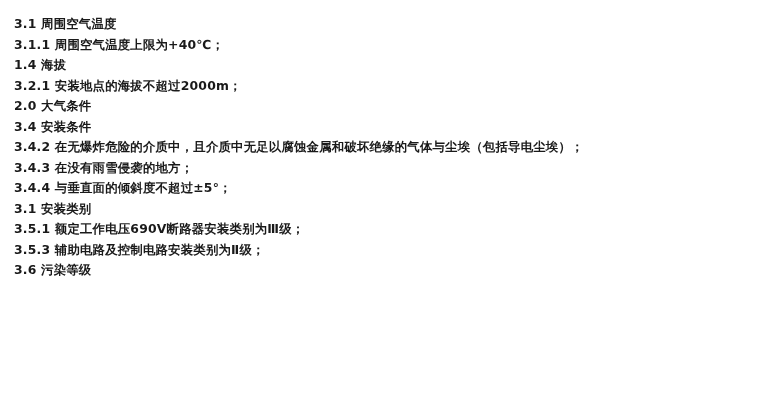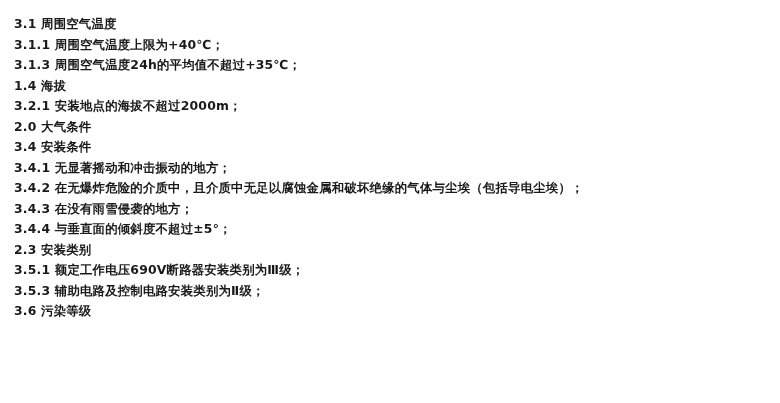--- a/index.html
+++ b/index.html
@@ -39,32 +39,30 @@
     padding-left: 62px;
   }
 </style>
 </head>
 <body>
 
 <div class="doc">
 
   <div class="line heading">3.1 周围空气温度</div>
   <div class="line">3.1.1 周围空气温度上限为+40℃；</div>
-  <div class="line">3.1.3 周围空气温度24h的平均值不超过+35℃；</div>
 
   <div class="line heading">1.4 海拔</div>
   <div class="line">3.2.1 安装地点的海拔不超过2000m；</div>
 
   <div class="line heading">2.0 大气条件</div>
 
   <div class="line heading">3.4 安装条件</div>
-  <div class="line">3.4.1 无显著摇动和冲击振动的地方；</div>
   <div class="line">3.4.2 在无爆炸危险的介质中，且介质中无足以腐蚀金属和破坏绝缘的气体与尘埃（包括导电尘埃）；</div>
   <div class="line">3.4.3 在没有雨雪侵袭的地方；</div>
   <div class="line">3.4.4 与垂直面的倾斜度不超过±5°；</div>
 
-  <div class="line heading">2.3 安装类别</div>
+  <div class="line heading">3.1 安装类别</div>
   <div class="line">3.5.1 额定工作电压690V断路器安装类别为Ⅲ级；</div>
   <div class="line">3.5.3 辅助电路及控制电路安装类别为Ⅱ级；</div>
 
   <div class="line heading">3.6 污染等级</div>
 
 </div>
 
 </body></html>

